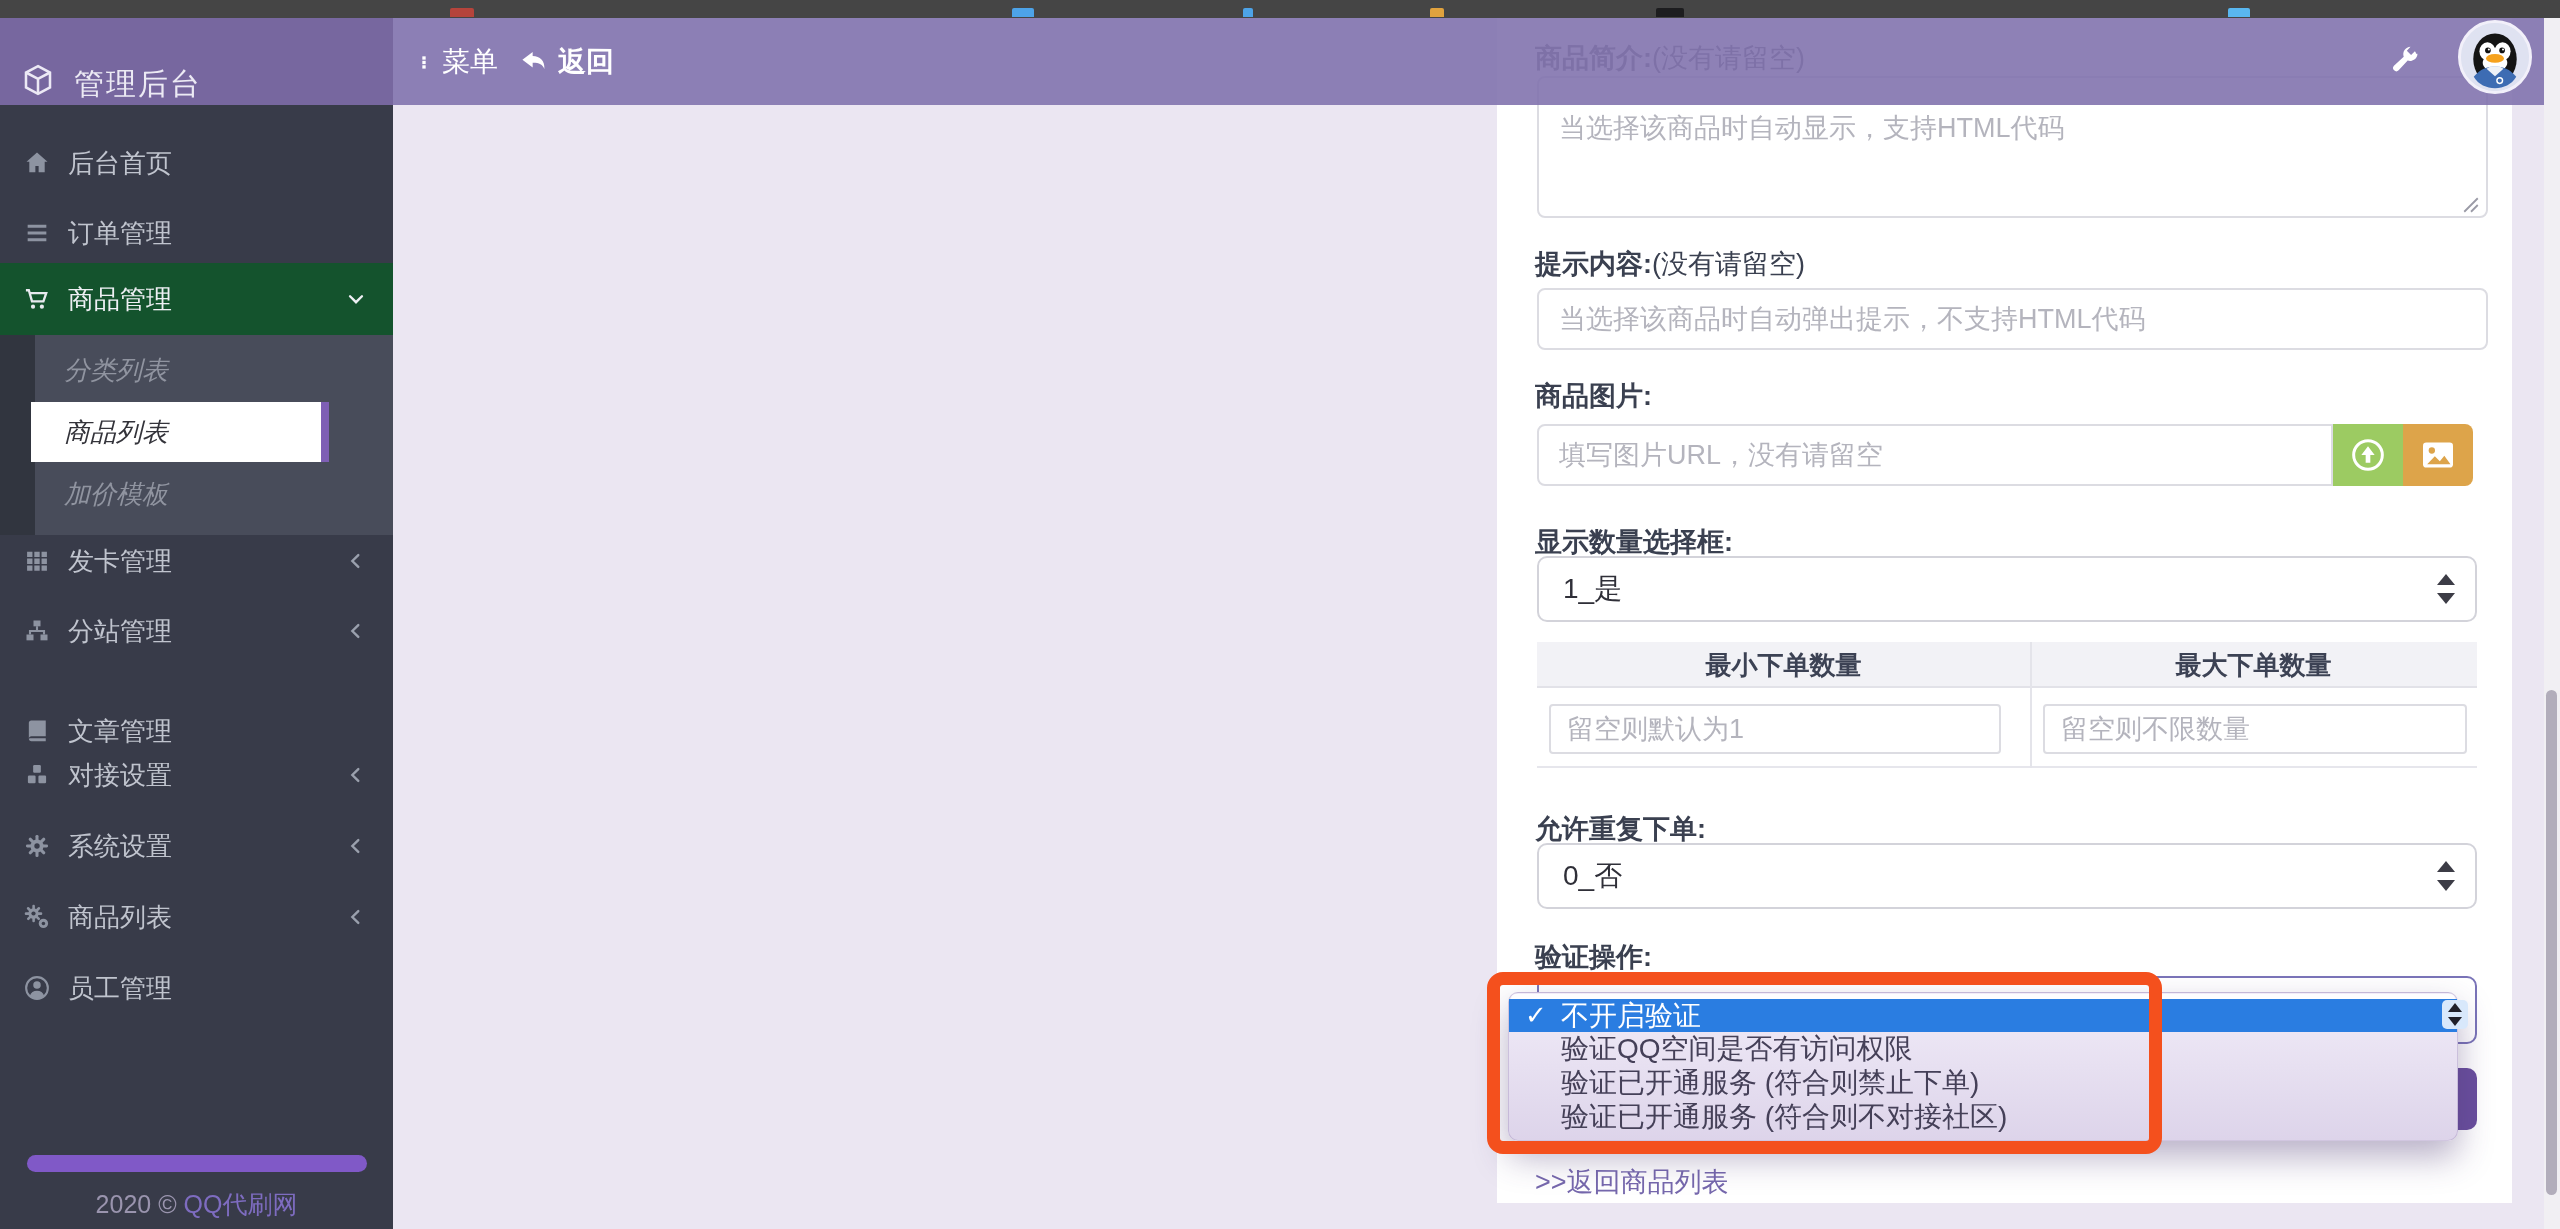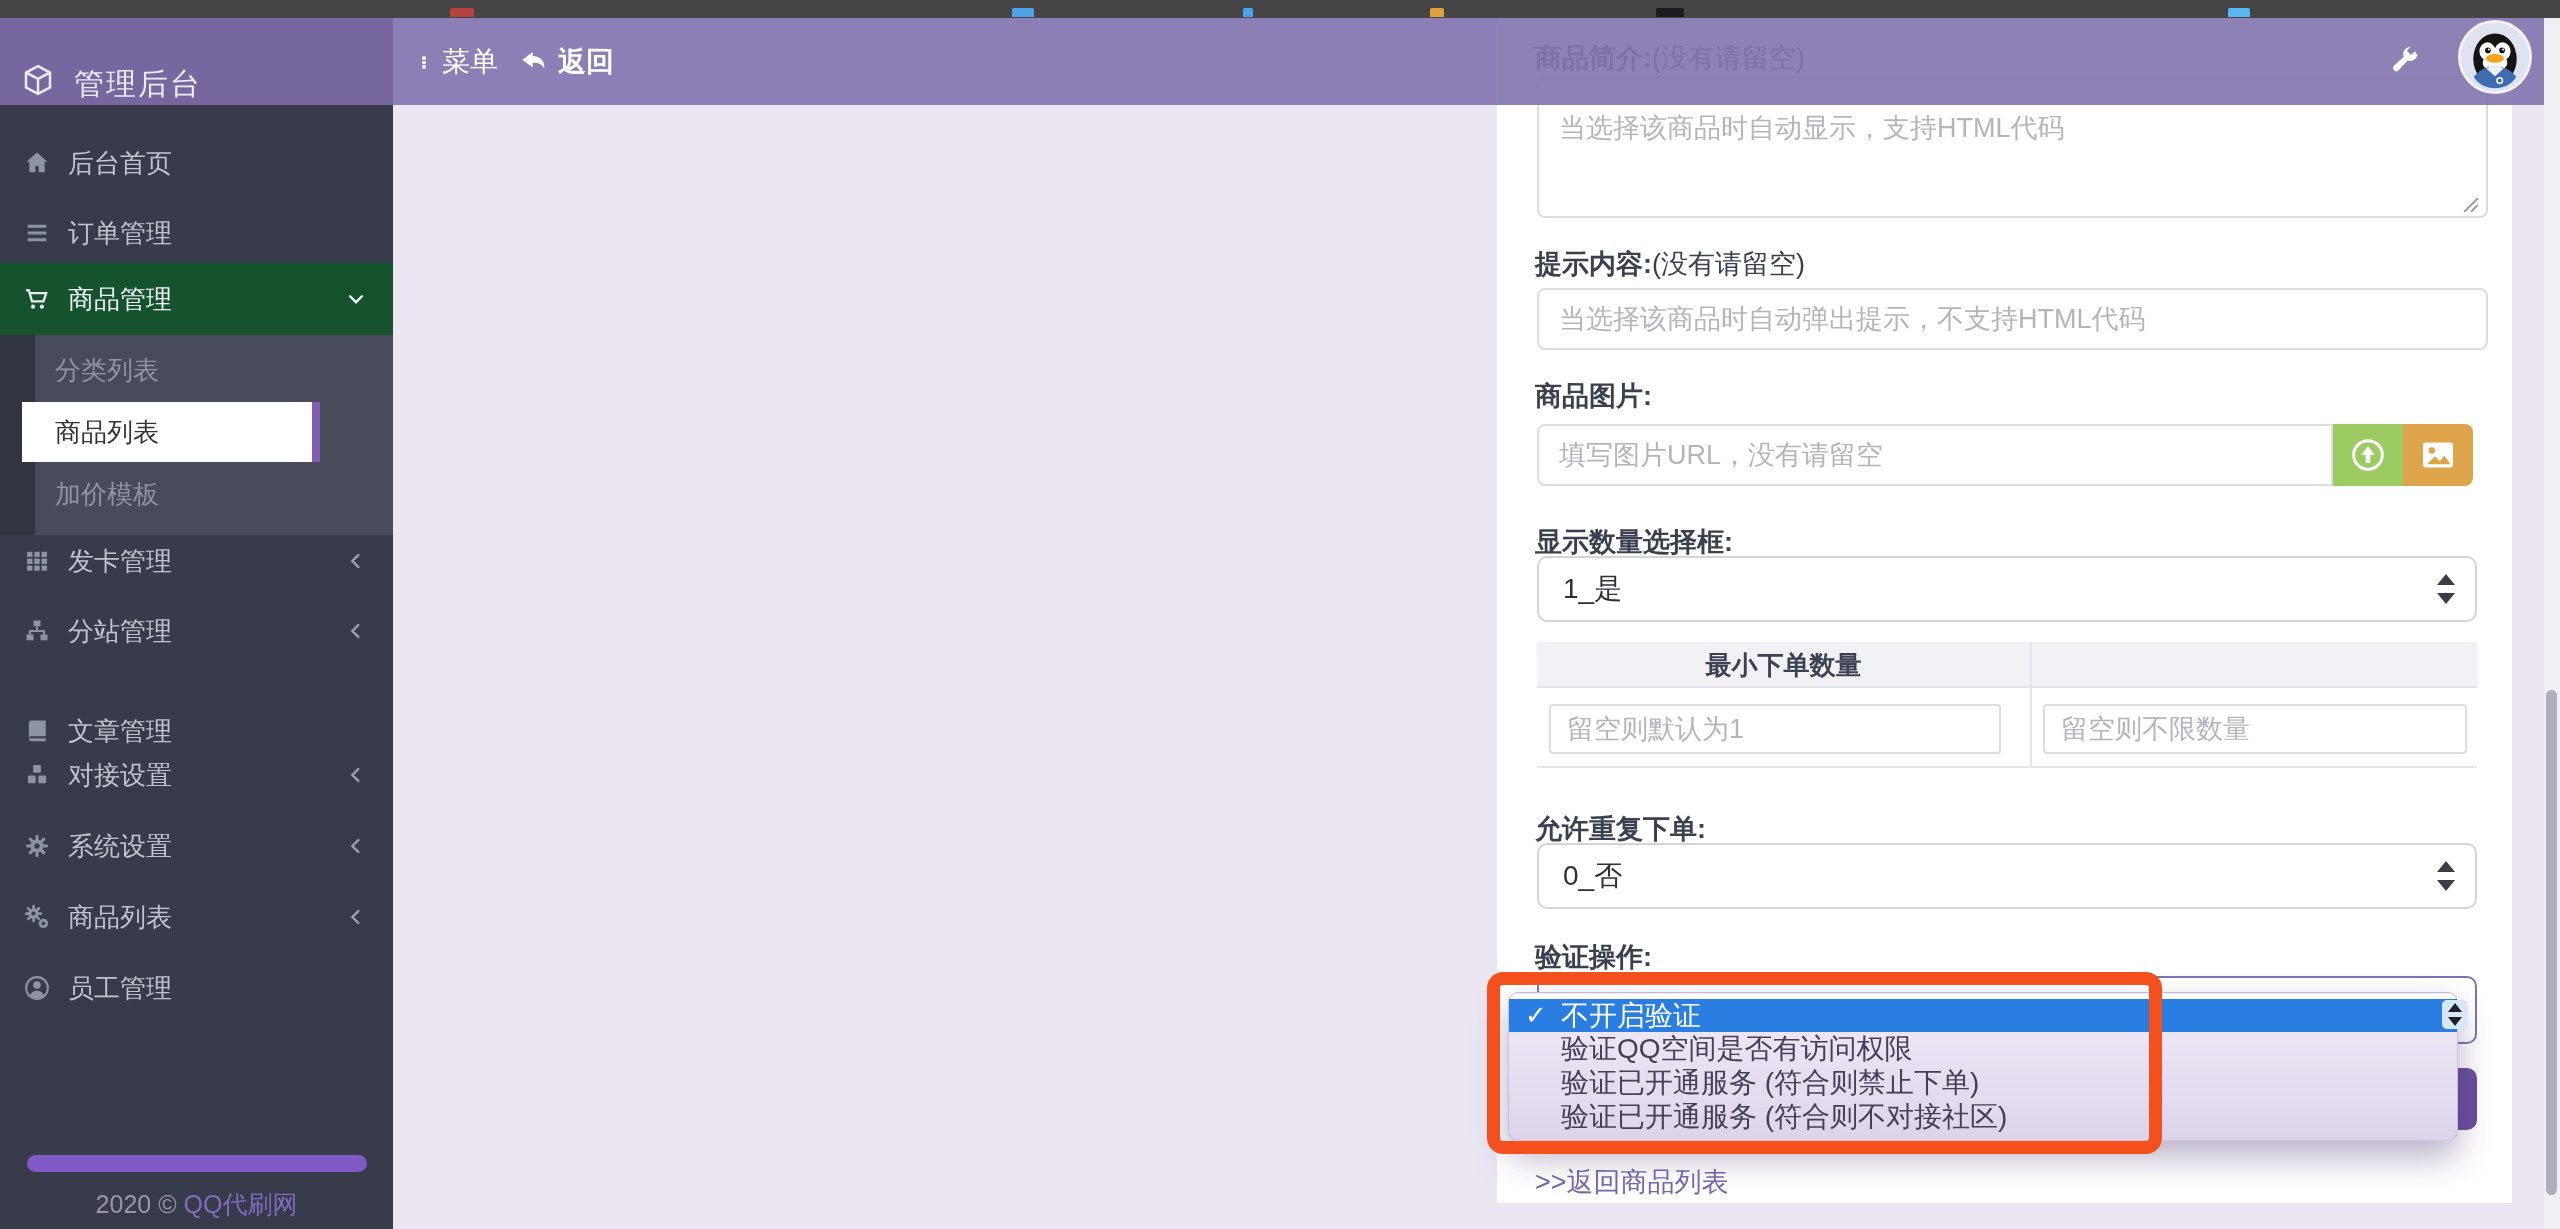--- a/index.html
+++ b/index.html
@@ -25,21 +25,21 @@
   .sbitem{position:absolute;left:0;width:393px;height:72px;display:flex;align-items:center;cursor:pointer;}
   .sbitem .ic{position:absolute;left:23px;width:28px;height:28px;color:#8d93a1;}
   .sbitem .lbl{position:absolute;left:68px;font-size:26px;color:#c0c4ce;}
   .sbitem .chev{position:absolute;right:26px;width:22px;height:22px;color:#9aa0ad;}
   .sb-group{background:#14532d;}
   .sb-group .lbl{color:#eef0f4;}
   .sb-group .ic{color:#e8eaef;}
   .sb-group .chev{color:#eef0f4;}
   .submenu{position:absolute;left:0;top:230px;width:393px;height:200px;background:#484c5a;}
   .submenu .band{position:absolute;left:0;top:0;width:35px;height:200px;background:#31353f;}
-  .subitem{position:absolute;left:22px;width:298px;height:60px;display:flex;align-items:center;cursor:pointer;}
+  .subitem{position:absolute;left:31px;width:298px;height:60px;display:flex;align-items:center;cursor:pointer;font-style:italic;}
   .subitem .lbl{position:absolute;left:33px;font-size:26px;color:#9094a0;}
   .subitem.active{background:#ffffff;border-right:8px solid #7e5fb5;}
   .subitem.active .lbl{color:#33333a;}
   .sb-pill{position:absolute;left:27px;top:1050px;width:340px;height:17px;border-radius:9px;background:#8059c7;cursor:pointer;}
   .sb-foot{position:absolute;left:0;top:1083px;width:393px;text-align:center;font-size:25px;color:#9a94ae;}
   .sb-foot a{color:#7e6cc0;text-decoration:none;cursor:pointer;}
 
   
   .card{position:absolute;left:1497px;top:18px;width:1015px;height:1185px;background:#ffffff;z-index:1;}
   .flabel{position:absolute;left:1535px;z-index:2;font-size:27px;color:#3a4050;}
@@ -121,20 +121,21 @@
 
   <div class="flabel" style="top:524px;font-weight:bold;">显示数量选择框:</div>
   <div class="selbox" style="left:1537px;top:556px;width:940px;height:66px;">
     <span class="val">1_是</span>
     <span class="stp"></span>
   </div>
 
   <div class="qtable">
     <div class="qt-head"></div>
     <div class="qt-h" style="left:0;width:493px;">最小下单数量</div>
+    <div class="qt-h" style="left:493px;width:447px;">最大下单数量</div>
     <div class="qt-div"></div>
   </div>
   <input class="tin" style="left: 1549px; top: 704px; width: 452px; height: 50px; padding: 0px 16px; border-radius: 4px;" placeholder="留空则默认为1">
   <input class="tin" style="left: 2043px; top: 704px; width: 424px; height: 50px; padding: 0px 16px; border-radius: 4px;" placeholder="留空则不限数量">
 
   <div class="flabel" style="top:811px;font-weight:bold;">允许重复下单:</div>
   <div class="selbox" style="left:1537px;top:843px;width:940px;height:66px;">
     <span class="val">0_否</span>
     <span class="stp"></span>
   </div>

